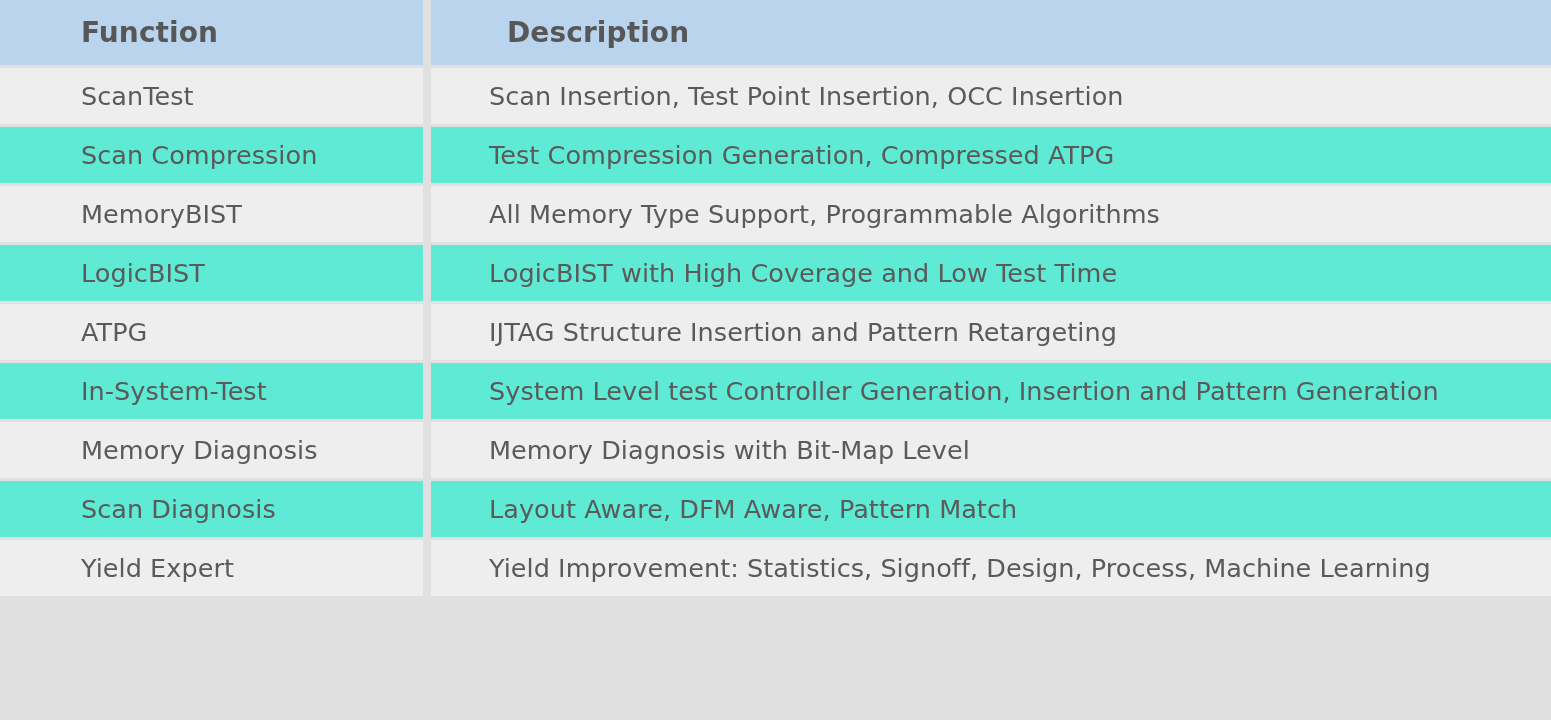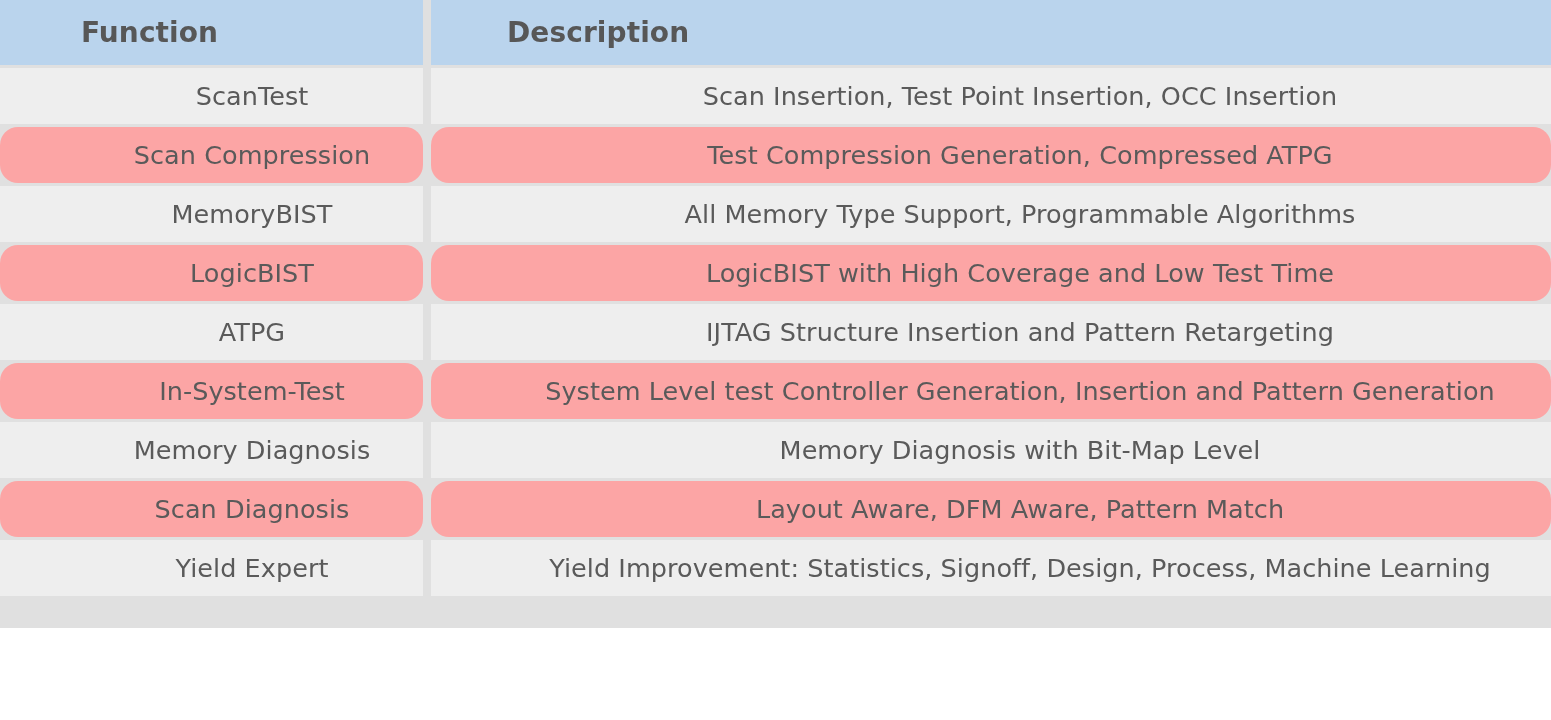--- a/index.html
+++ b/index.html
@@ -9,21 +9,21 @@
   }
   body {
     width: 1551px;
     height: 720px;
     overflow: hidden;
     font-family: "DejaVu Sans", "Liberation Sans", sans-serif;
   }
 
   .table-wrap {
     width: 1551px;
-    height: 628px;
+    height: 720px;
     background: #e0e0e0;
     position: relative;
     box-sizing: border-box;
   }
 
   .dtable {
     width: 100%;
     border-collapse: separate;
     border-spacing: 8px 3px;
     table-layout: fixed;
@@ -50,35 +50,35 @@
     letter-spacing: 0.1px;
   }
   .dtable th.desc-h {
     padding-left: 76px;
   }
 
   .dtable td {
     color: #5a5a5a;
     font-size: 25.5px;
     font-weight: normal;
-    text-align: center;
+    text-align: left;
     padding: 0 0 0 81px;
     height: 56px;
     box-sizing: border-box;
     vertical-align: middle;
     white-space: nowrap;
     overflow: hidden;
     letter-spacing: 0.05px;
   }
   .dtable td.desc-c {
     padding-left: 58px;
   }
 
   .dtable tr.odd td { background: #eeeeee; }
-  .dtable tr.even td { background: #fca5a5; border-radius: 18px; }
+  .dtable tr.even td { background: #5eead4; }
 </style>
 </head>
 <body>
 
 <div class="table-wrap">
   <table class="dtable">
     <colgroup>
       <col class="c-func">
       <col class="c-desc">
     </colgroup>

